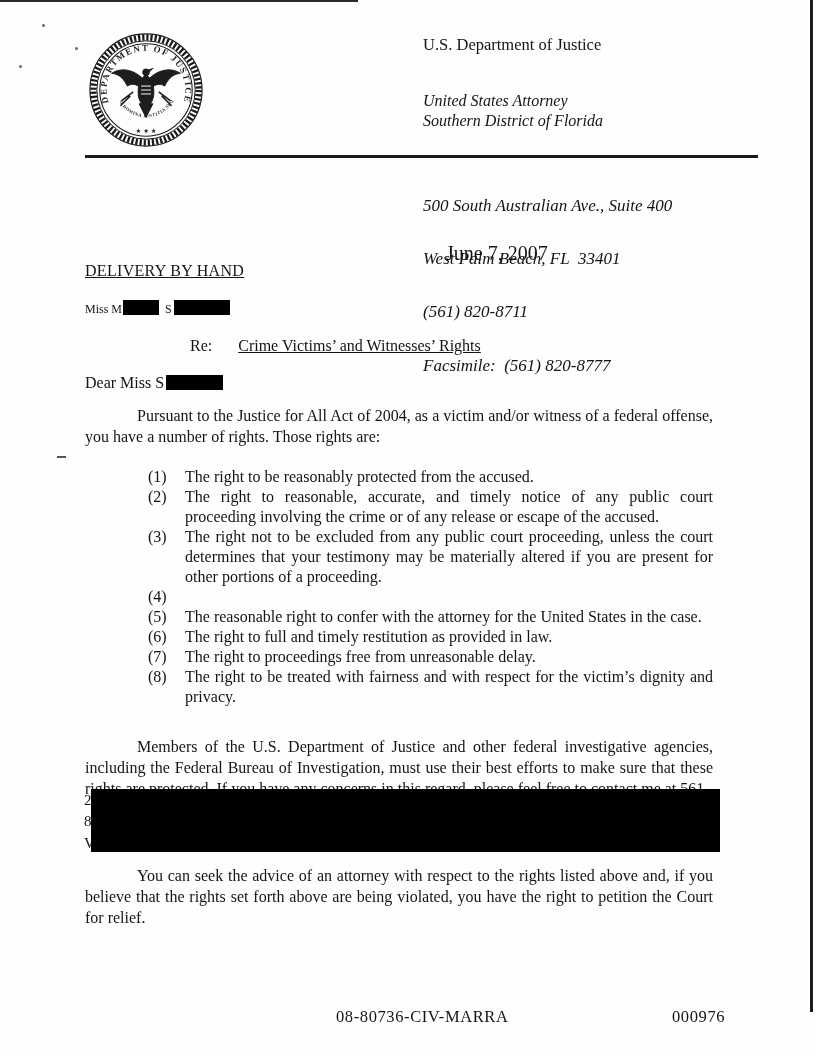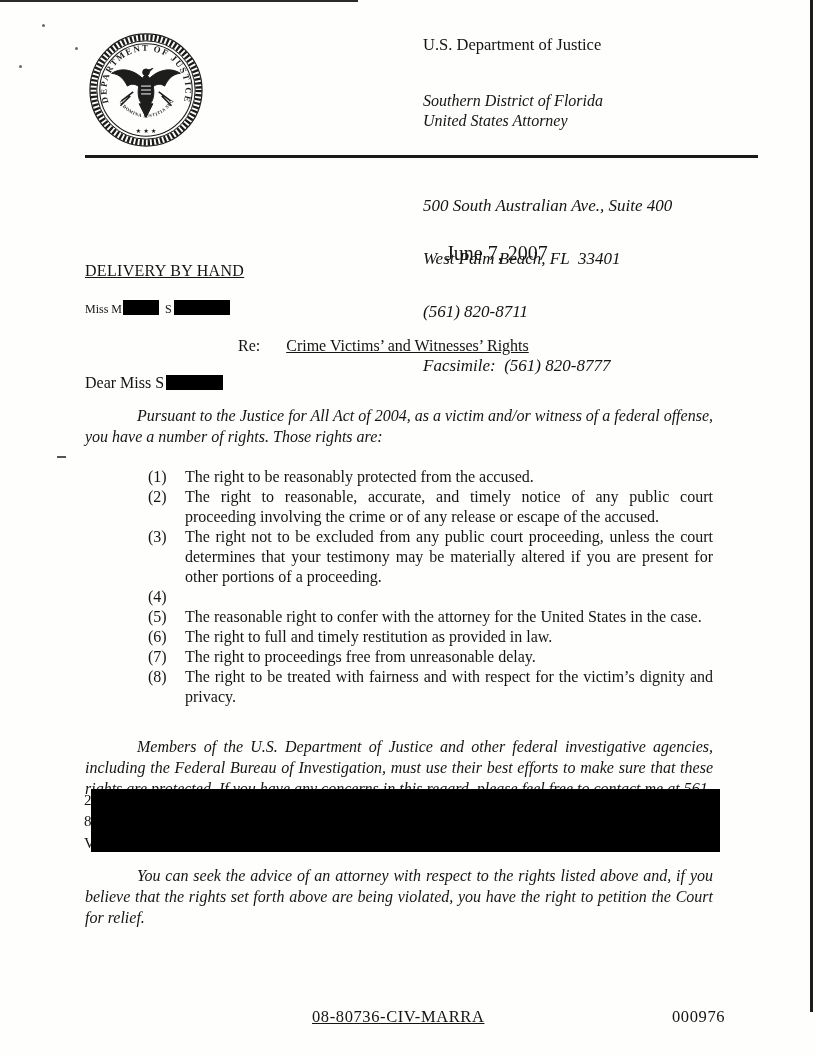--- a/index.html
+++ b/index.html
@@ -24,48 +24,48 @@
   
   .agency { position:absolute; left:423px; top:35px; font-size:16.5px; font-weight:normal; }
   .office { position:absolute; left:423px; top:91px; font-size:16px; font-style:italic; line-height:19.5px; }
   .rule   { position:absolute; left:85px; top:155px; width:673px; height:3px; background:#1a1a1a; }
   .addr   { position:absolute; left:423px; top:161px; font-size:17px; font-style:italic; line-height:17.8px; white-space:pre-wrap; }
   .date   { position:absolute; left:446px; top:242px; font-size:20px; }
 
   
   .delivery   { position:absolute; left:85px; top:262px; font-size:16px; text-decoration:underline; letter-spacing:0.3px;text-align:center; }
   .addressee  { position:absolute; left:85px; top:300px; font-size:12px; }
-  .re-line    { position:absolute; left:190px; top:337px; font-size:16px;margin-left:48px; }
+  .re-line    { position:absolute; left:190px; top:337px; font-size:16px; }
   .re-text    { margin-left:26px; text-decoration:underline; }
   .salutation { position:absolute; left:85px; top:374px; font-size:16px; }
 
   .redact-inline { display:inline-block; background:#000; height:15px; vertical-align:-2px; }
   .rd-1 { width:36px; margin-left:1px; }
   .rd-2 { width:56px; margin-left:2px; }
   .rd-3 { width:57px; margin-left:2px; }
   .sp   { margin-left:6px; }
 
   
   .body-par { position:absolute; left:85px; width:628px; margin:0;
-              font-size:16px; line-height:21px; text-align:justify; text-indent:52px;font-style:italic; }
+              font-size:16px; line-height:21px; text-align:justify; text-indent:52px; }
   .p1 { top:405px; }
   .p2 { top:736px; }
   .p3 { top:865px; }
 
   .rights-list { position:absolute; left:85px; top:467px; width:628px; font-size:16px; line-height:20px; }
   .right-item { display:flex; }
   .right-num  { flex:none; width:37px; margin-left:63px; }
   .right-text { flex:1; text-align:justify; }
 
   .fragment { position:absolute; left:84px; font-size:15px; }
   .fr-1 { top:792px; } .fr-2 { top:813px; } .fr-3 { top:835px; }
   .big-redaction { position:absolute; left:91px; top:789px; width:629px; height:63px; background:#000; }
 
   
-  .footer-case { position:absolute; left:312px; top:1007px; font-size:16.5px; letter-spacing:0.6px;text-decoration:underline; }
+  .footer-case { position:absolute; left:336px; top:1007px; font-size:16.5px; letter-spacing:0.6px; }
   .footer-num  { position:absolute; left:672px; top:1007px; font-size:16.5px; letter-spacing:0.6px; }
 </style>
 </head>
 <body>
 
 <div class="page">
 
   <div class="top-edge"></div>
   <div class="right-edge"></div>
   <div class="speck" style="left:42px; top:24px;"></div>
@@ -98,22 +98,22 @@
       <path d="M55,56 h10 M55,60 h10 M55,64 h10" stroke="#fefefd" stroke-width="1" fill="none"></path>
     </g>
     <text font-family="Liberation Serif, serif" font-size="4.6" font-weight="bold" fill="#1b1b1b" letter-spacing="0.5">
       <textPath href="#arcMotto" startOffset="50%" text-anchor="middle">QUI PRO DOMINA JUSTITIA SEQUITUR</textPath>
     </text>
     <text x="60" y="104" font-family="DejaVu Sans, sans-serif" font-size="6.5" fill="#1b1b1b" text-anchor="middle">★  ★  ★</text>
   </svg>
 
   <div class="agency">U.S. Department of Justice</div>
   <div class="office">
+    <div>United States Attorney</div>
     <div>Southern District of Florida</div>
-    <div>United States Attorney</div>
   </div>
   <div class="rule"></div>
   <div class="addr">
     <div>500 South Australian Ave., Suite 400</div>
     <div>West Palm Beach, FL  33401</div>
     <div>(561) 820-8711</div>
     <div>Facsimile:  (561) 820-8777</div>
   </div>
   <div class="date">June 7, 2007</div>
 

